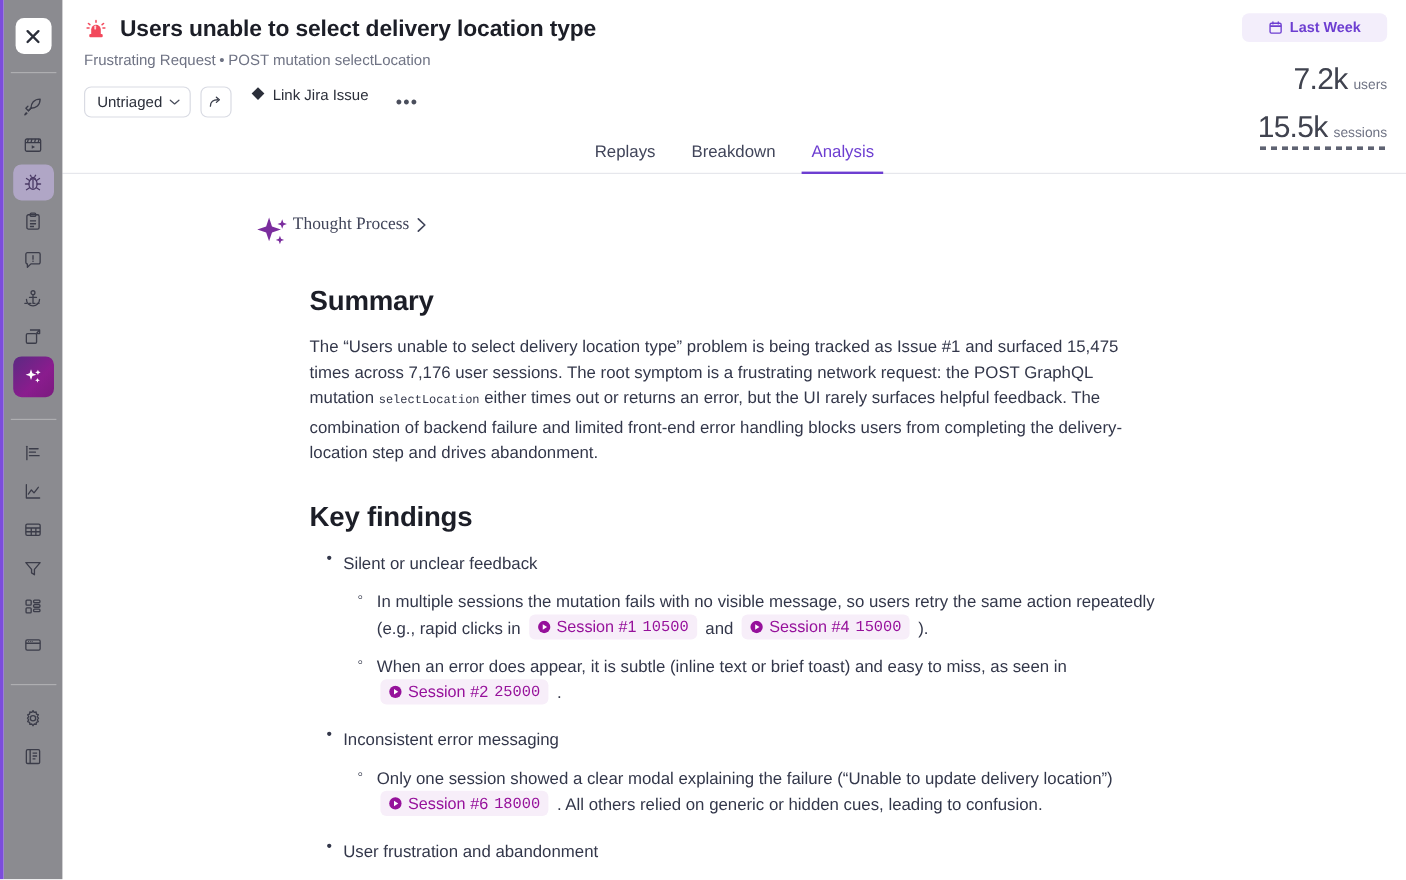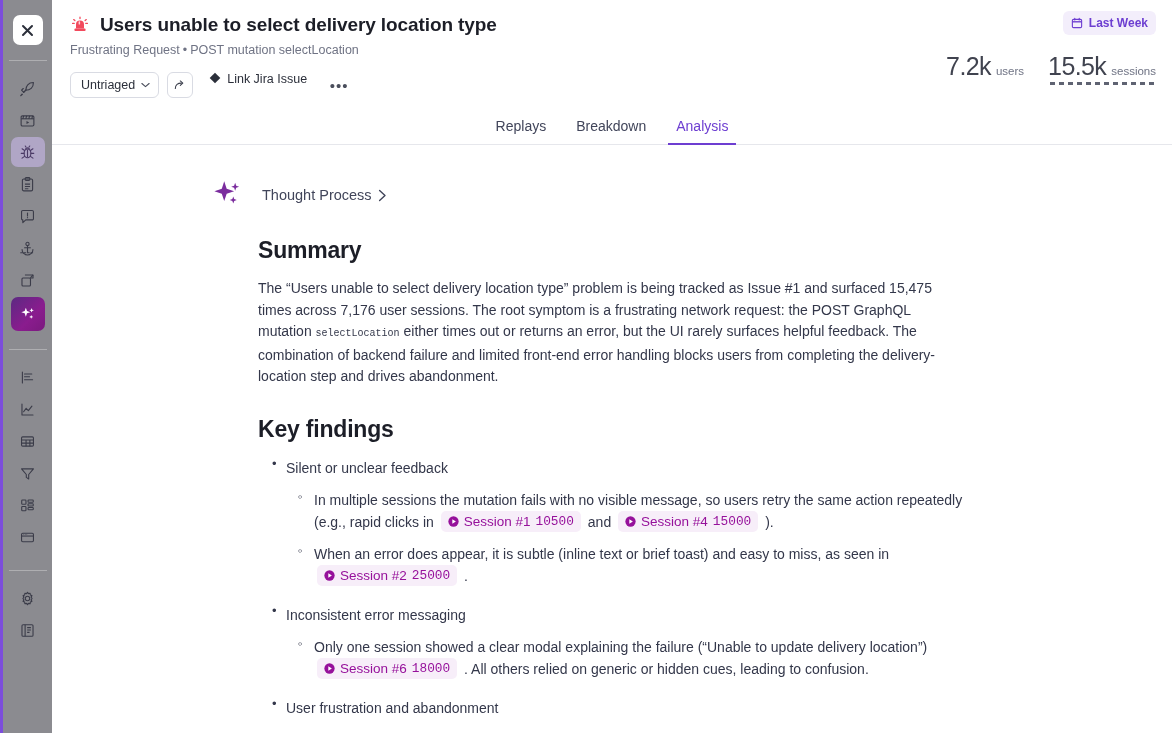--- a/index.html
+++ b/index.html
@@ -73,24 +73,24 @@
   }
   .btn-dots {
     width: 24px; height: 24px; border-radius: 6px; display:flex; align-items:center; justify-content:center;
     color:#4a4e5c; font-size: 15px; letter-spacing: 1px; cursor: pointer; margin-left: 4px;
   }
 
   
   .hdr-right { position: absolute; right: 16px; top: 11px; text-align: right; }
   .chip-week {
     display: inline-flex; align-items: center; gap: 6px;
-    height: 24px; padding: 0 8px; border-radius: 6px;
+    height: 24px; padding: 0 22px; border-radius: 6px;
     background: #f3eefb; color: #6d3ed1; font-size: 12px; font-weight: 600; cursor: pointer;
   }
-  .metrics { display: flex; align-items: flex-end; justify-content: flex-end; gap: 24px; margin-top: 18px; }
+  .metrics { display: flex; align-items: flex-end; justify-content: flex-end; gap: 8px; margin-top: 18px; flex-direction: column; }
   .metric { position: relative; display: flex; align-items: baseline; gap: 5px; padding-bottom: 6px; }
   .metric-num { font-size: 25px; font-weight: 400; color: #40434f; letter-spacing: -0.6px; line-height: 26px; }
   .metric-lbl { font-size: 11.5px; color: #6f7384; }
   .metric.dotted::after {
     content:""; position: absolute; left: 2px; right: 0; bottom: 0; height: 3px;
     background-image: repeating-linear-gradient(to right,#5f6372 0 5px, transparent 5px 9px);
   }
 
   
   .tabs { position: relative; margin-top: 14px; padding: 0 18px; display: flex; gap: 6px; justify-content: center; }
@@ -99,21 +99,21 @@
     position: relative; padding: 6px 12px 11px 12px; font-size: 14px; color: #41455a; cursor: pointer;
   }
   .tab.active { color: #6d3ed1; font-weight: 400; }
   .tab.active::after {
     content:""; position:absolute; left:4px; right:4px; bottom:0; height:2px; background:#6d3ed1; z-index:2;
   }
 
   
   .doc { padding: 34px 0 0 0; height: calc(733px - 140px); overflow: hidden; }
   .doc-inner { width: 760px; margin-left: 160px; }
-  .tp-row { display: flex; align-items: center; gap: 18px; margin-bottom: 26px; }
+  .tp-row { display: flex; align-items: flex-start; margin-bottom: 26px; font-family: Liberation Serif, serif; }
   .tp-spark { width: 32px; height: 32px; flex: none; }
   .tp-label { font-size: 14.5px; color: #41455a; display: flex; align-items: center; gap: 6px; cursor: pointer; }
   .tp-chev { color: #41455a; display:flex; }
 
   .body-col { padding-left: 46px; }
   h2.sec {
     font-size: 23px; font-weight: 700; color: #1c1e27; letter-spacing: -0.2px; margin: 0 0 14px 0;
   }
   h2.sec.second { margin-top: 28px; }
   p.para {

